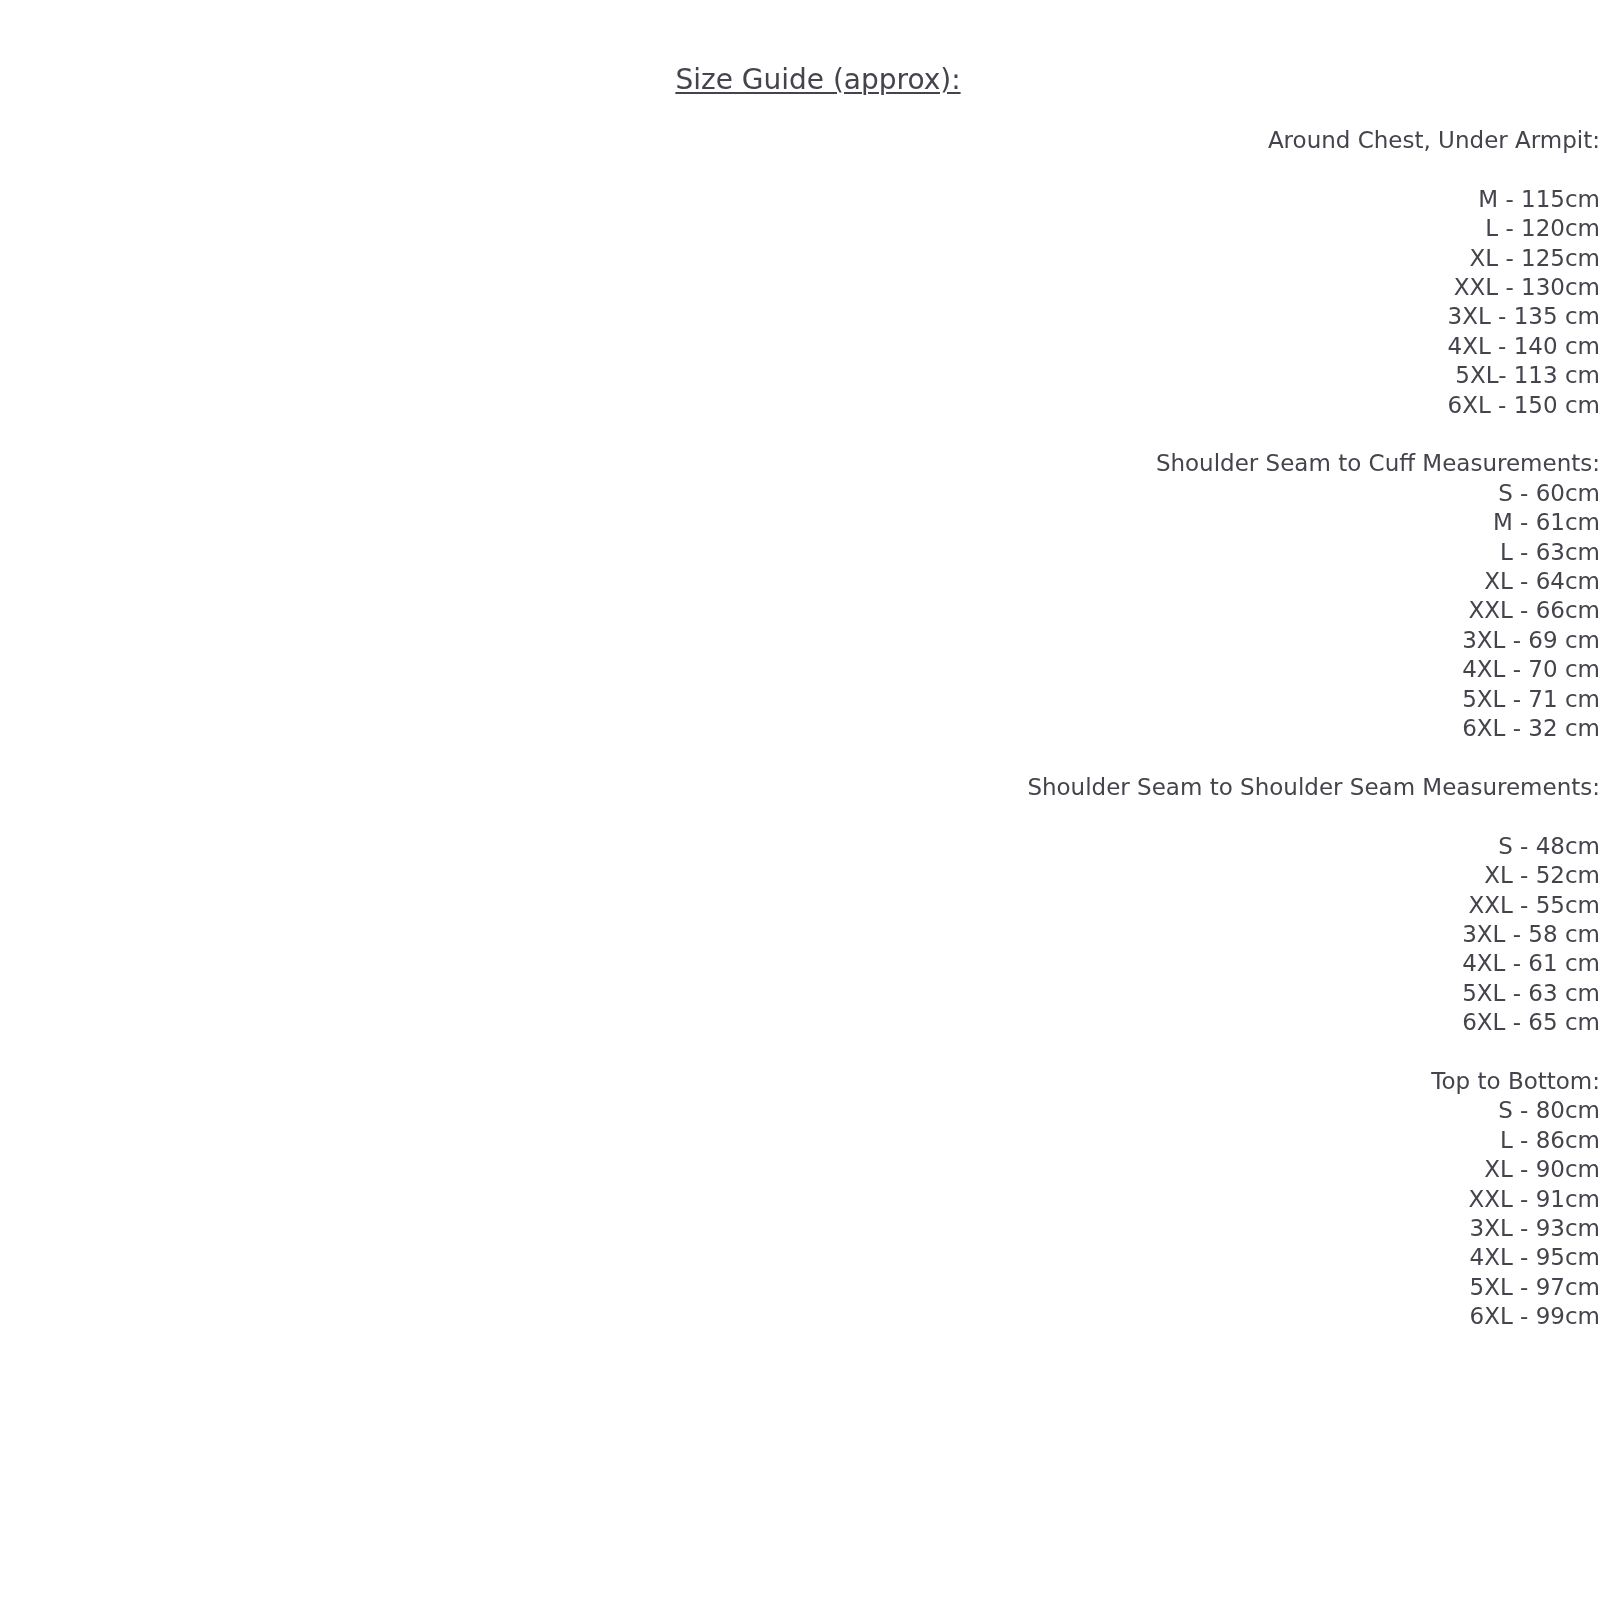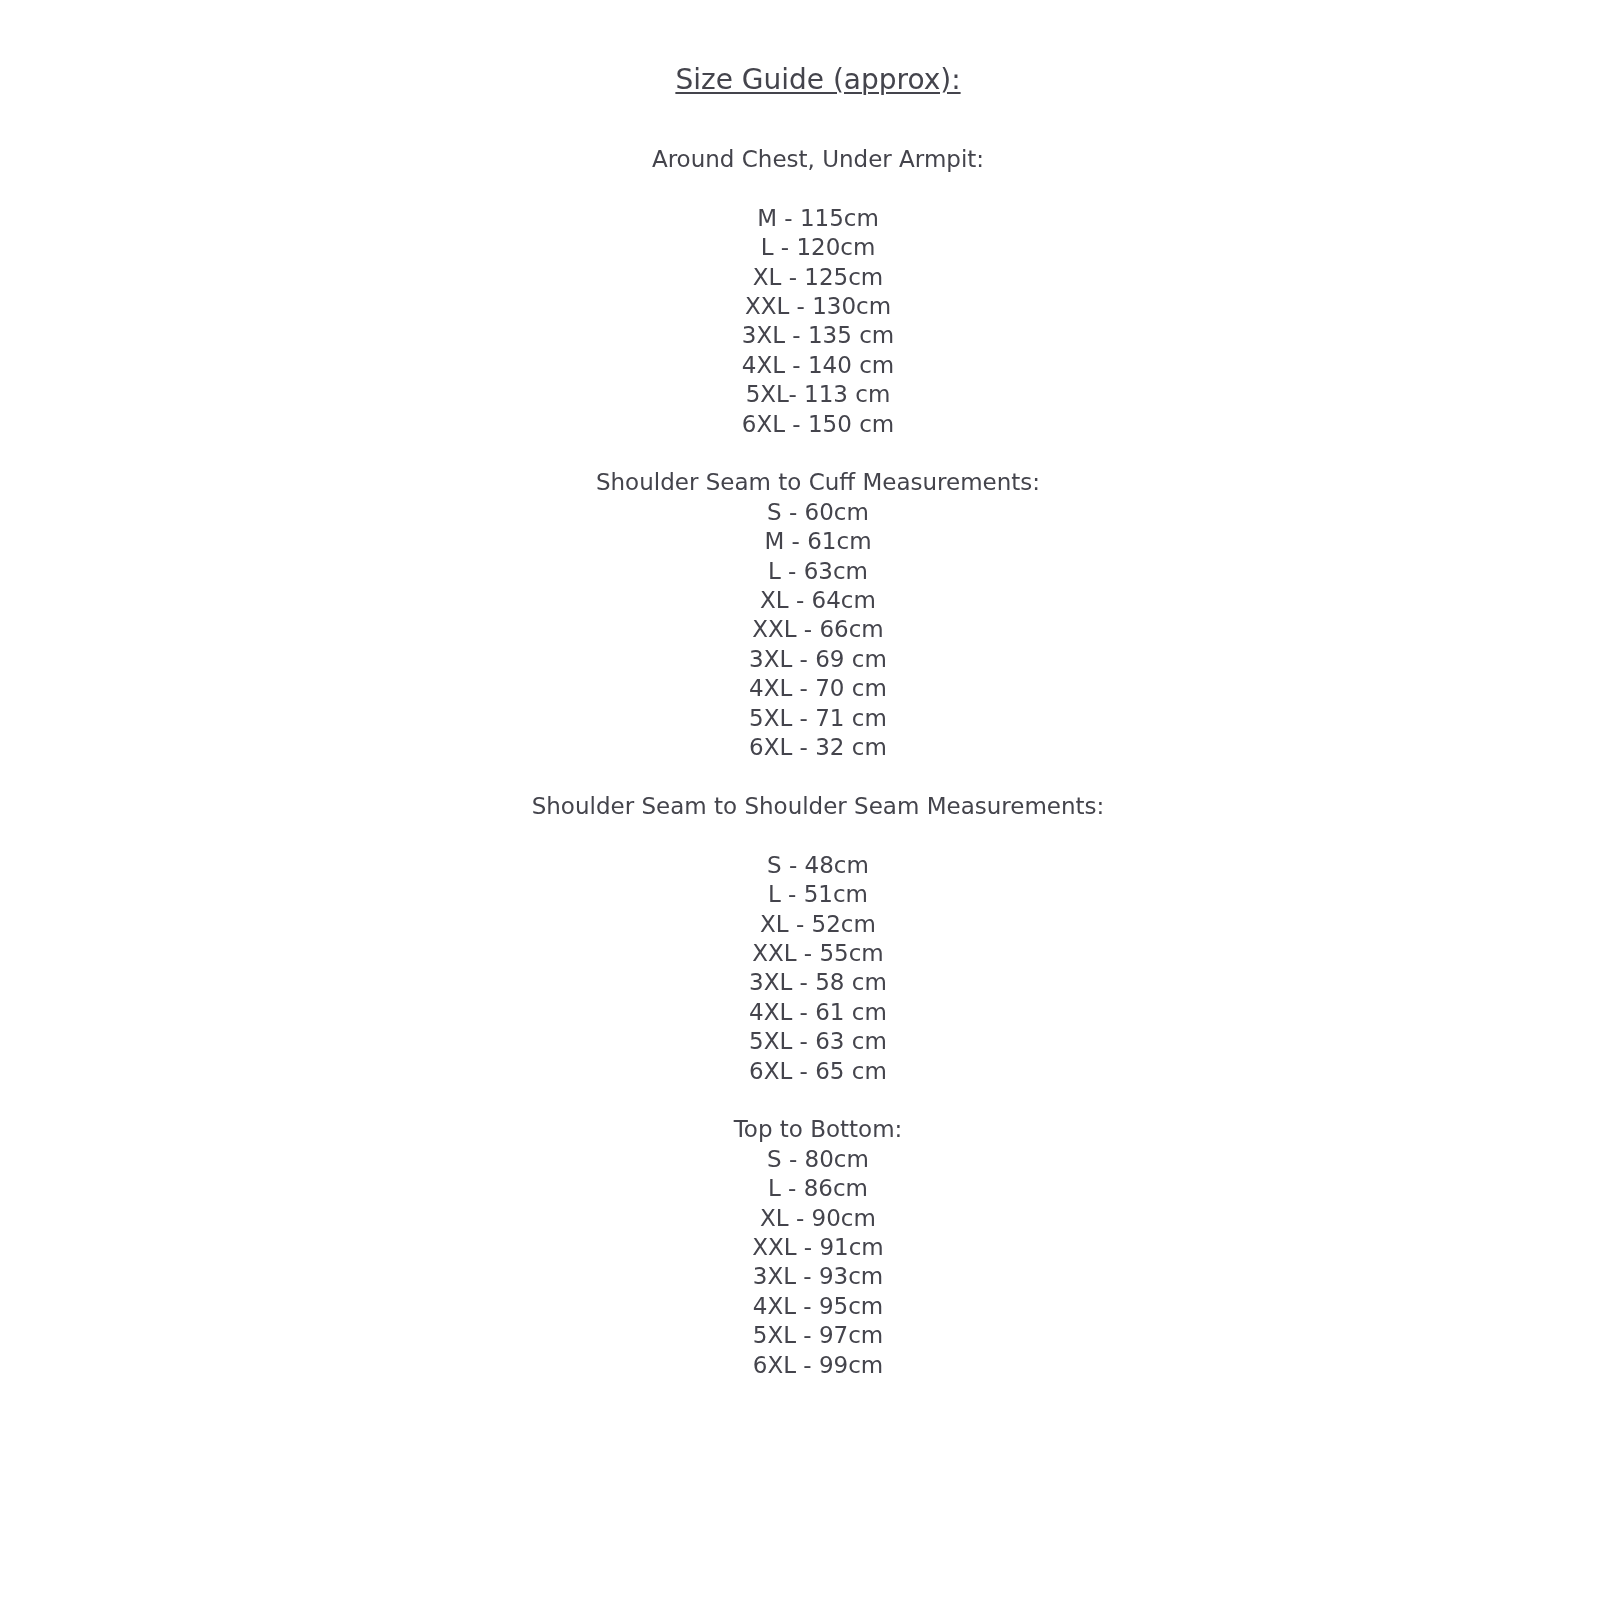--- a/index.html
+++ b/index.html
@@ -18,29 +18,29 @@
     padding-left: 36px; 
     text-align: center;
   }
   .title {
     font-size: 28px;
     font-weight: 400;
     line-height: 36px;
     text-decoration: underline;
     text-decoration-thickness: 2px;
     text-underline-offset: 3px;
-    margin-bottom: 47px;
+    margin-bottom: 28px;
   }
   .heading, .line {
     font-size: 23px;
     line-height: 29.4px;
     white-space: pre;
   }
   .heading.spaced { margin-bottom: 29.4px; }
-  .section { margin-bottom: 29.4px; }
+  .section { margin-bottom: 29.4px; text-align: right; }
   .section:last-child { margin-bottom: 4px; }
 </style>
 </head>
 <body>
 
 <div class="page">
 
   <div class="title">Size Guide (approx):</div>
 
   <div class="section">
@@ -64,21 +64,20 @@
     <div class="line">XXL - 66cm</div>
     <div class="line">3XL - 69 cm</div>
     <div class="line">4XL - 70 cm</div>
     <div class="line">5XL - 71 cm</div>
     <div class="line">6XL - 32 cm</div>
   </div>
 
   <div class="section">
     <div class="heading spaced">Shoulder Seam to Shoulder Seam Measurements:</div>
     <div class="line">S - 48cm</div>
-    <div class="line">L - 51cm</div>
     <div class="line">XL - 52cm</div>
     <div class="line">XXL - 55cm</div>
     <div class="line">3XL - 58 cm</div>
     <div class="line">4XL - 61 cm</div>
     <div class="line">5XL - 63 cm</div>
     <div class="line">6XL - 65 cm</div>
   </div>
 
   <div class="section">
     <div class="heading">Top to Bottom:</div>

